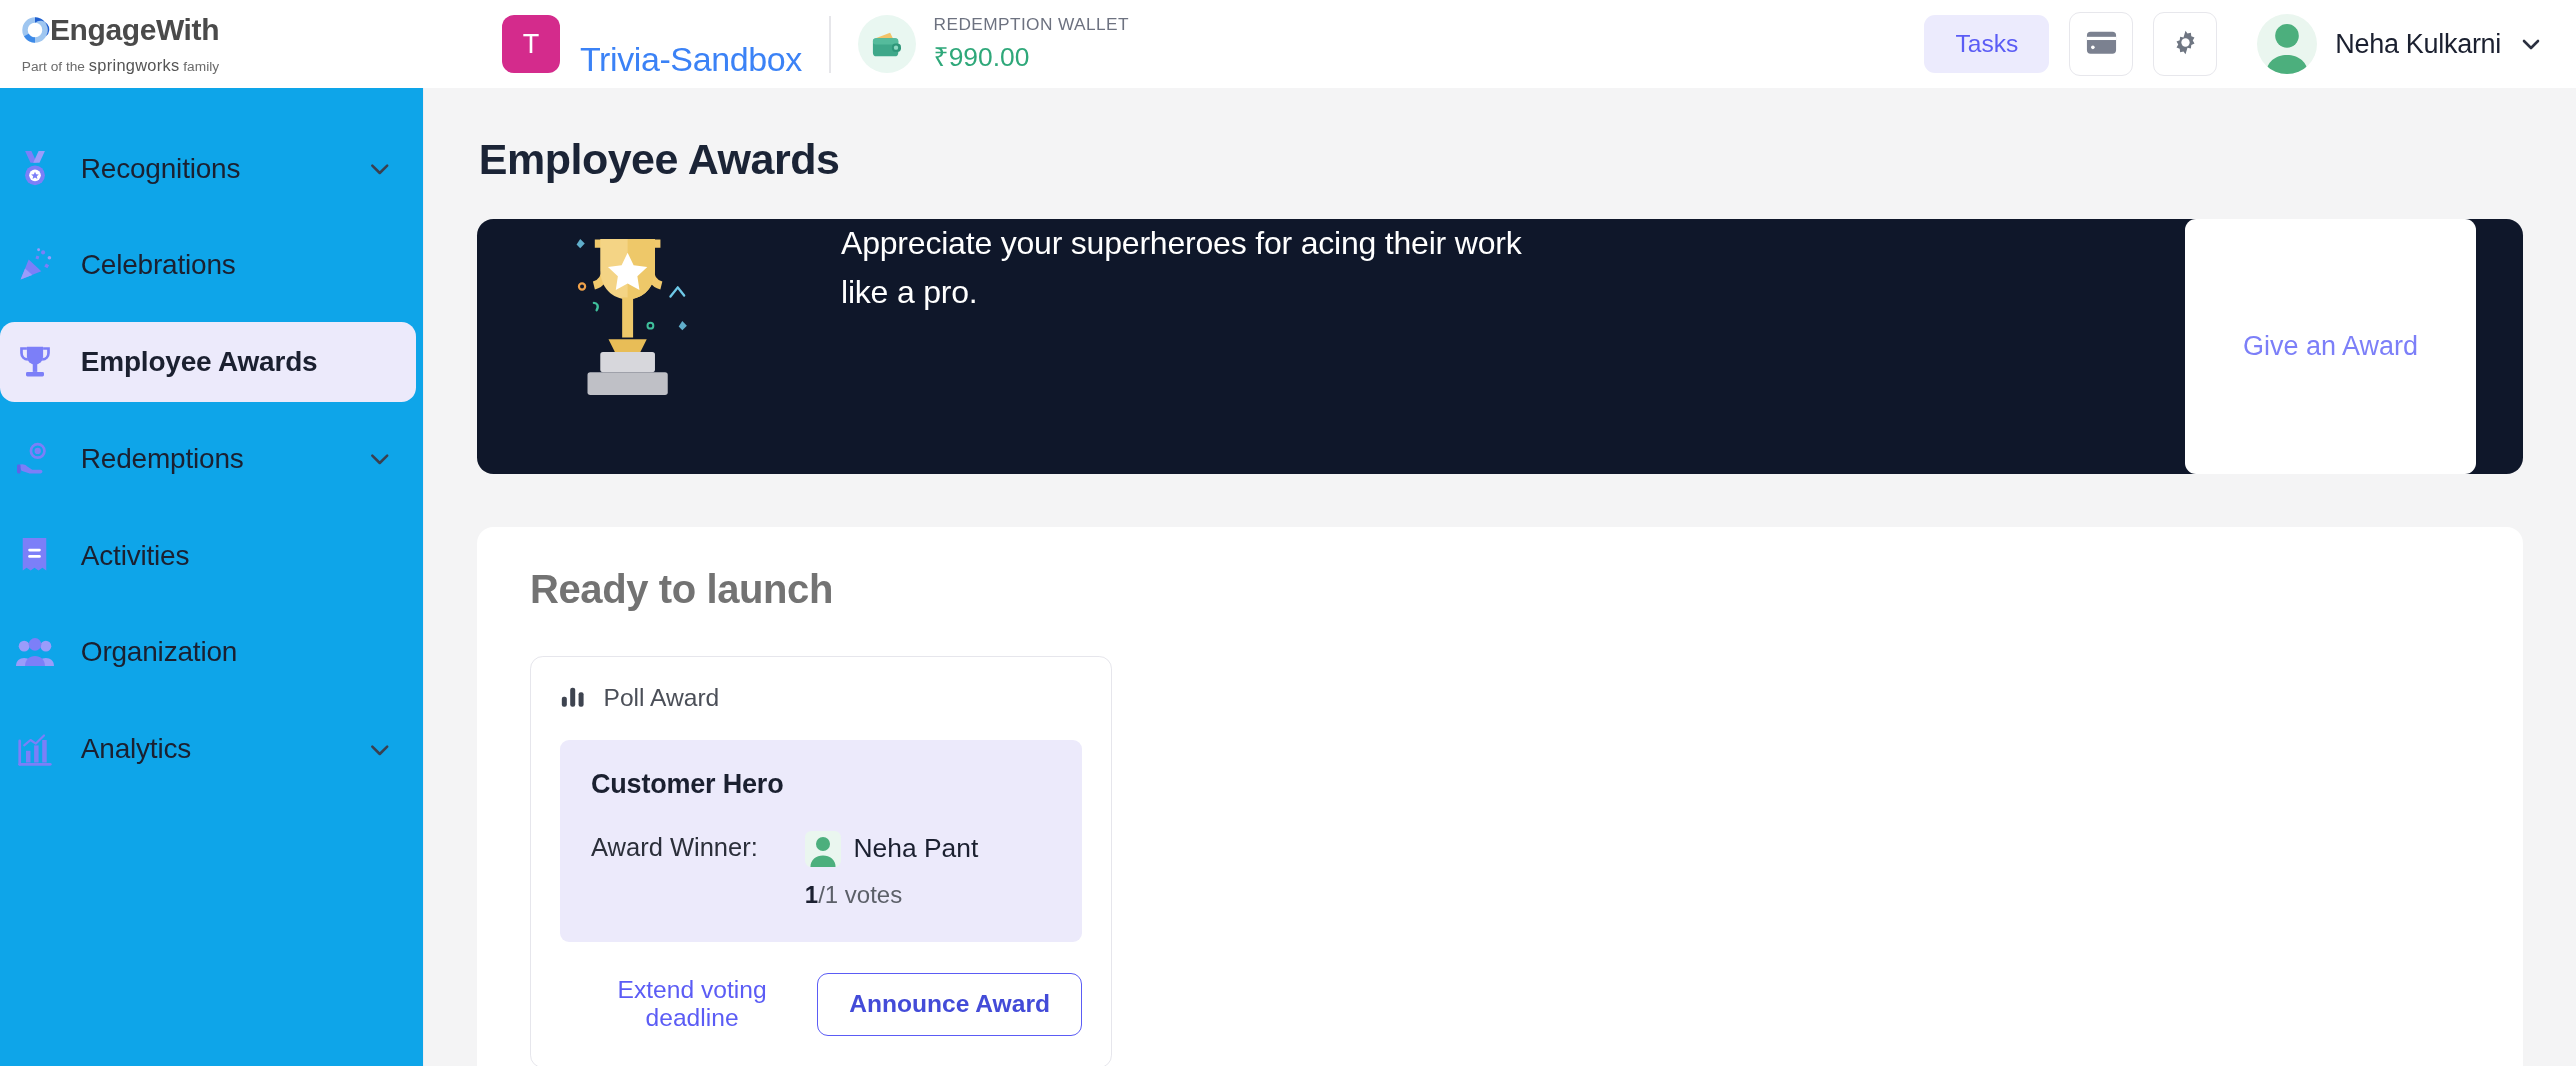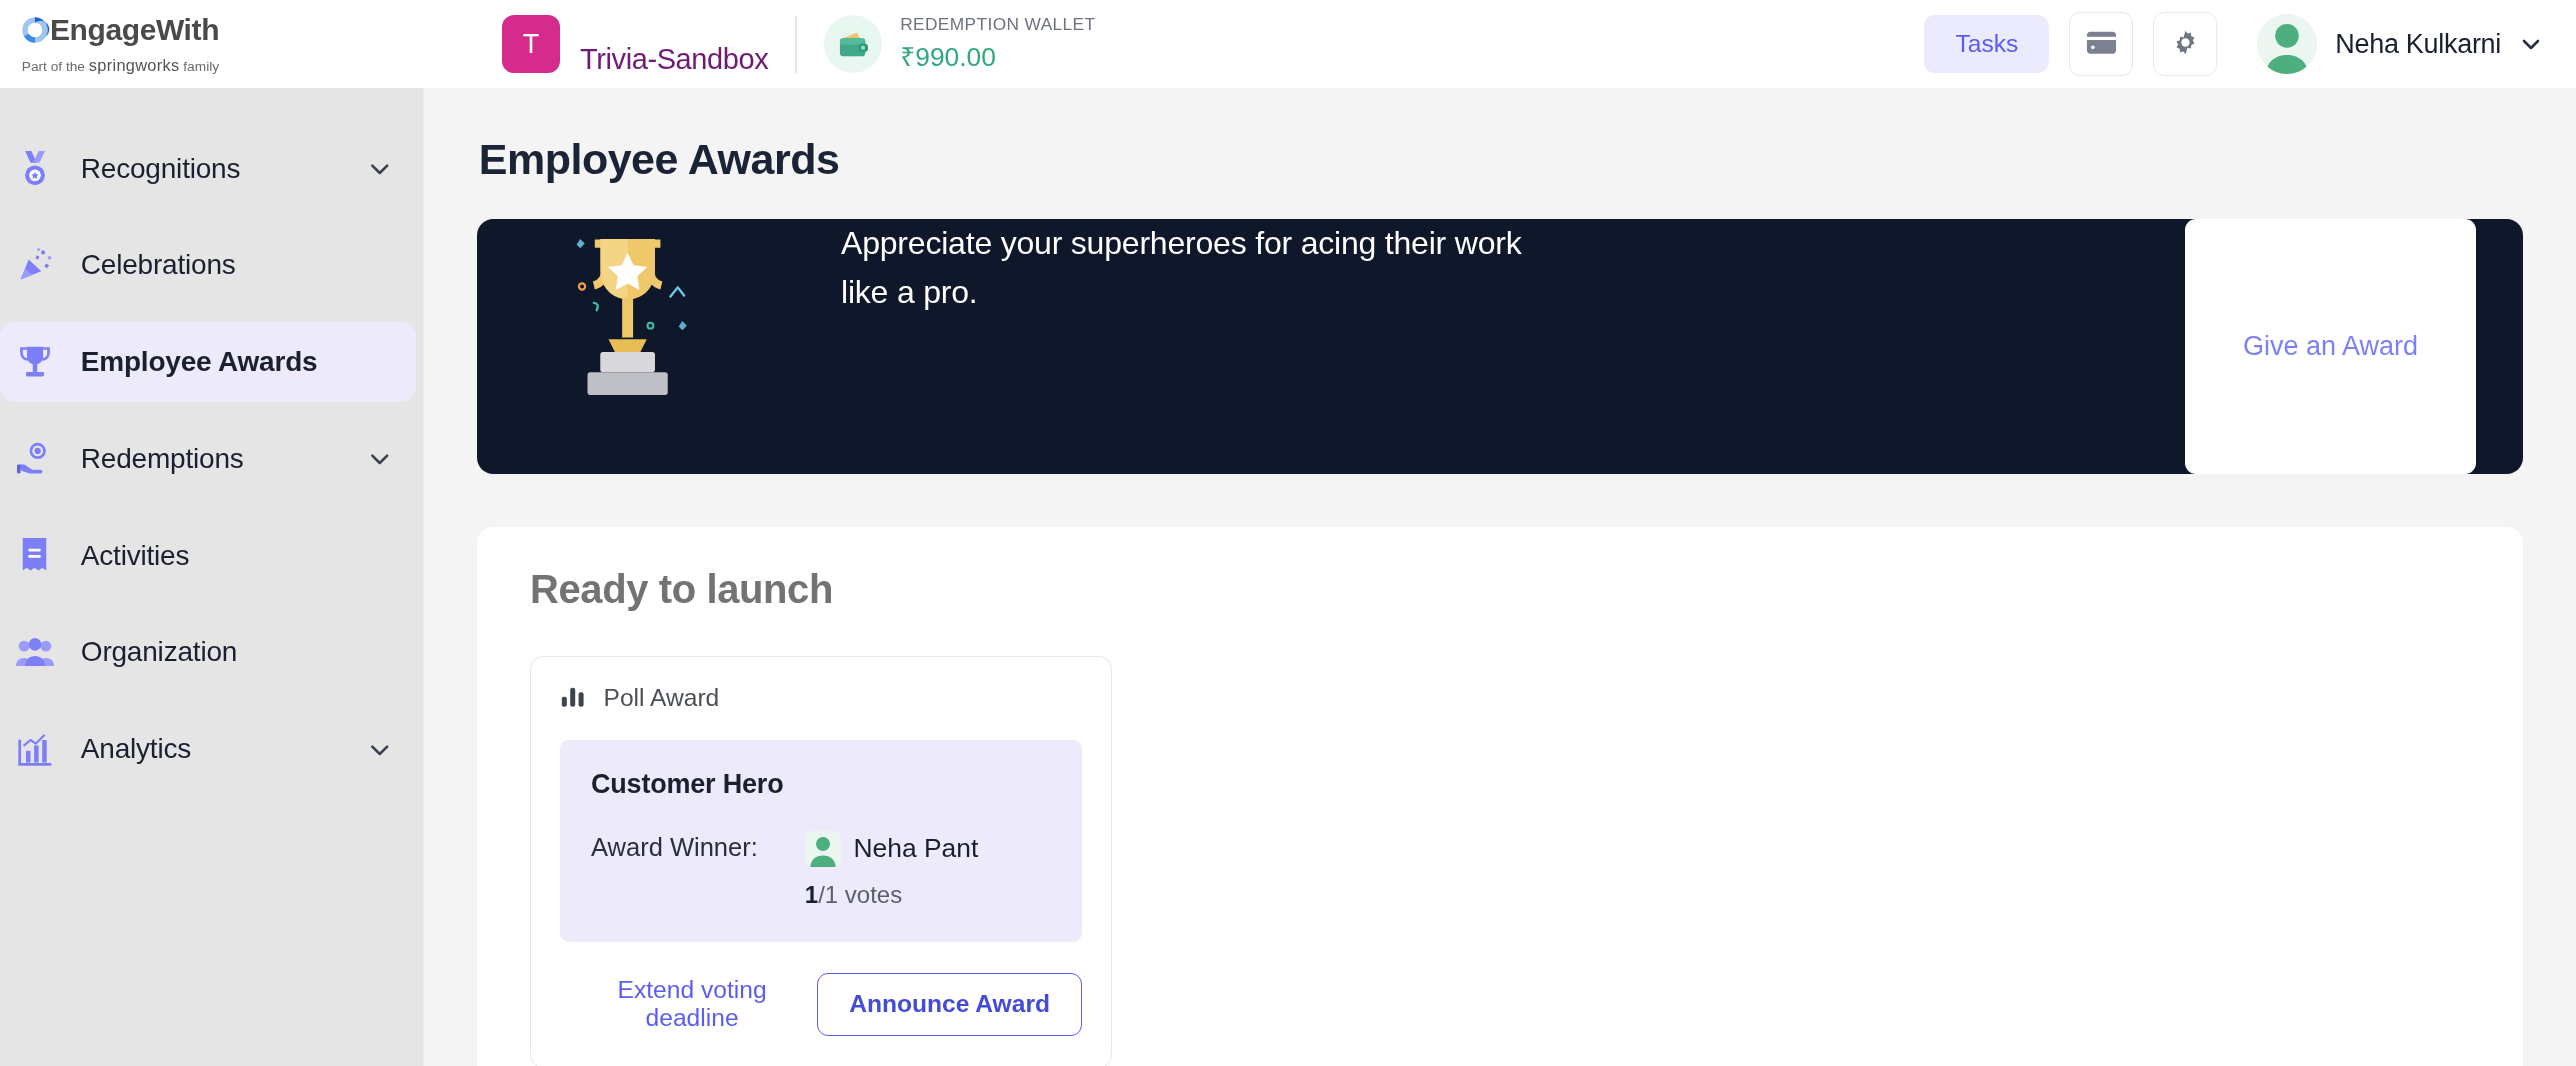--- a/index.html
+++ b/index.html
@@ -34,21 +34,21 @@
   }
   .brand-sub .sw { font-size: 16.4px; letter-spacing: 0.3px; color: #555; }
 
   .ws-zone { display: flex; align-items: center; gap: 20px; margin-left: 78px; }
   .ws-badge {
     width: 58px; height: 58px; border-radius: 12px;
     background: #d82e8e; background: #d42b8c;
     color: #fff; font-size: 27px; font-weight: 400;
     display: flex; align-items: center; justify-content: center;
   }
-  .ws-name { font-size: 29px; color: #701a75; letter-spacing: -0.4px; margin-top: 30px; }
+  .ws-name { font-size: 34px; color: #3b82f6; letter-spacing: -0.4px; margin-top: 30px; }
 
   .vdiv { width: 1.8px; height: 57px; background: #e6e6ea; margin: 0 27px; }
 
   .wallet-zone { display: flex; align-items: center; gap: 18px; }
   .wallet-ic {
     width: 58px; height: 58px; border-radius: 50%;
     background: #e9f7f1; display: flex; align-items: center; justify-content: center;
   }
   .wallet-txt { display: flex; flex-direction: column; gap: 3.6px; }
   .wallet-label { font-size: 17.3px; color: #6d7280; letter-spacing: 0.4px; }
@@ -74,21 +74,21 @@
   }
   .user-name { font-size: 27px; color: #1b2030; letter-spacing: -0.3px; }
   .chev-sm { width: 24px; height: 24px; }
 
   
   .body-row { flex: 1 1 auto; display: flex; min-height: 0; position: relative; }
 
   
   .sidebar {
     width: 424px; flex: 0 0 424px;
-    background: #e5e5e5;
+    background: #0ea5e9;
     border-right: 1.8px solid #ededf1;
     padding-top: 33px;
     position: relative;
   }
   .nav-item {
     position: relative;
     height: 95px;
     display: flex; align-items: center;
     padding: 0 31px 0 12.8px;
     cursor: pointer;

